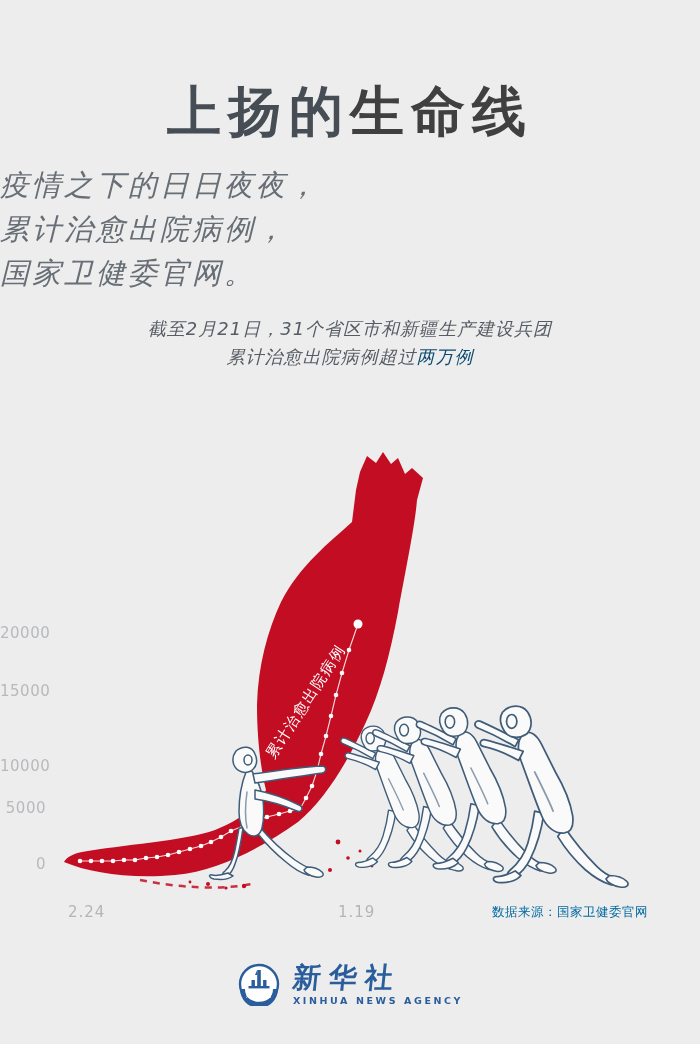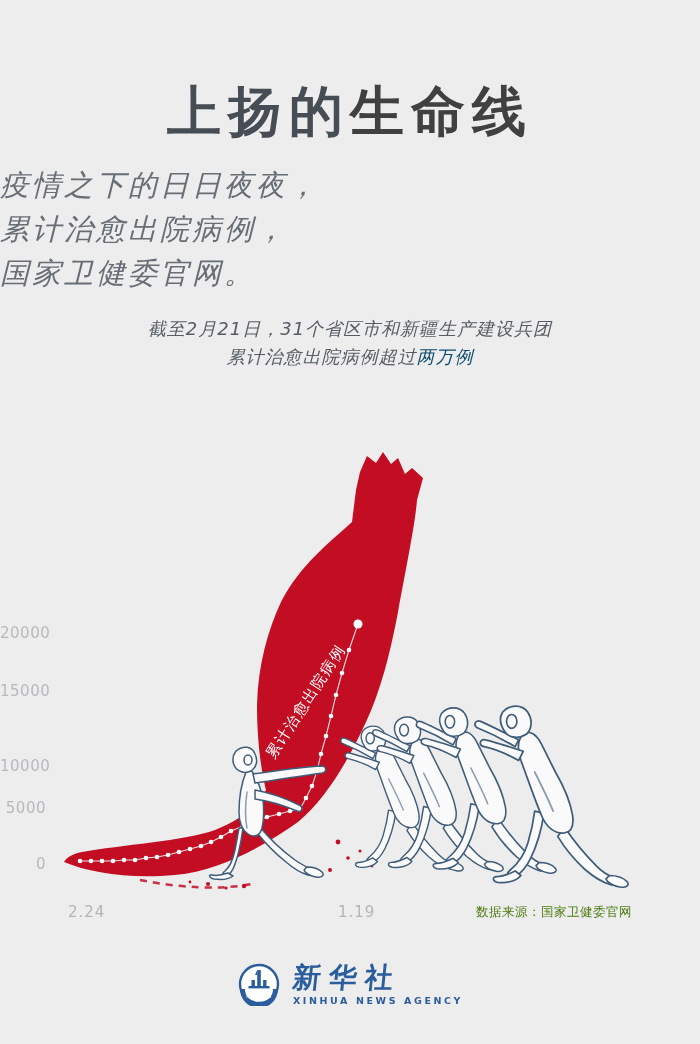--- a/index.html
+++ b/index.html
@@ -34,22 +34,22 @@
   .chart-svg{position:absolute;left:0;top:0;}
   .y-axis{position:absolute;left:0;top:0;width:46px;}
   .y-axis span{
     position:absolute;right:0;width:46px;text-align:right;
     font-size:15px;color:#b7b9bc;letter-spacing:.5px;padding-left:40px;
   }
   .x-label{
     position:absolute;font-size:15px;color:#b2b5b9;letter-spacing:1px;
   }
   .source{
-    position:absolute;top:904px;right:68px;
-    font-size:12.5px;color:#4d7c0f;letter-spacing:.5px;margin-left:48px;
+    position:absolute;top:904px;right:52px;
+    font-size:12.5px;color:#0369a1;letter-spacing:.5px;margin-left:48px;
   }
   .stroke-label{
     position:absolute;left:262px;top:752px;
     transform:rotate(-57deg);transform-origin:0 0;
     color:#ffffff;font-size:15px;letter-spacing:1.5px;
     white-space:nowrap;
   }
   
   .footer{
     position:absolute;top:962px;left:0;width:100%;

